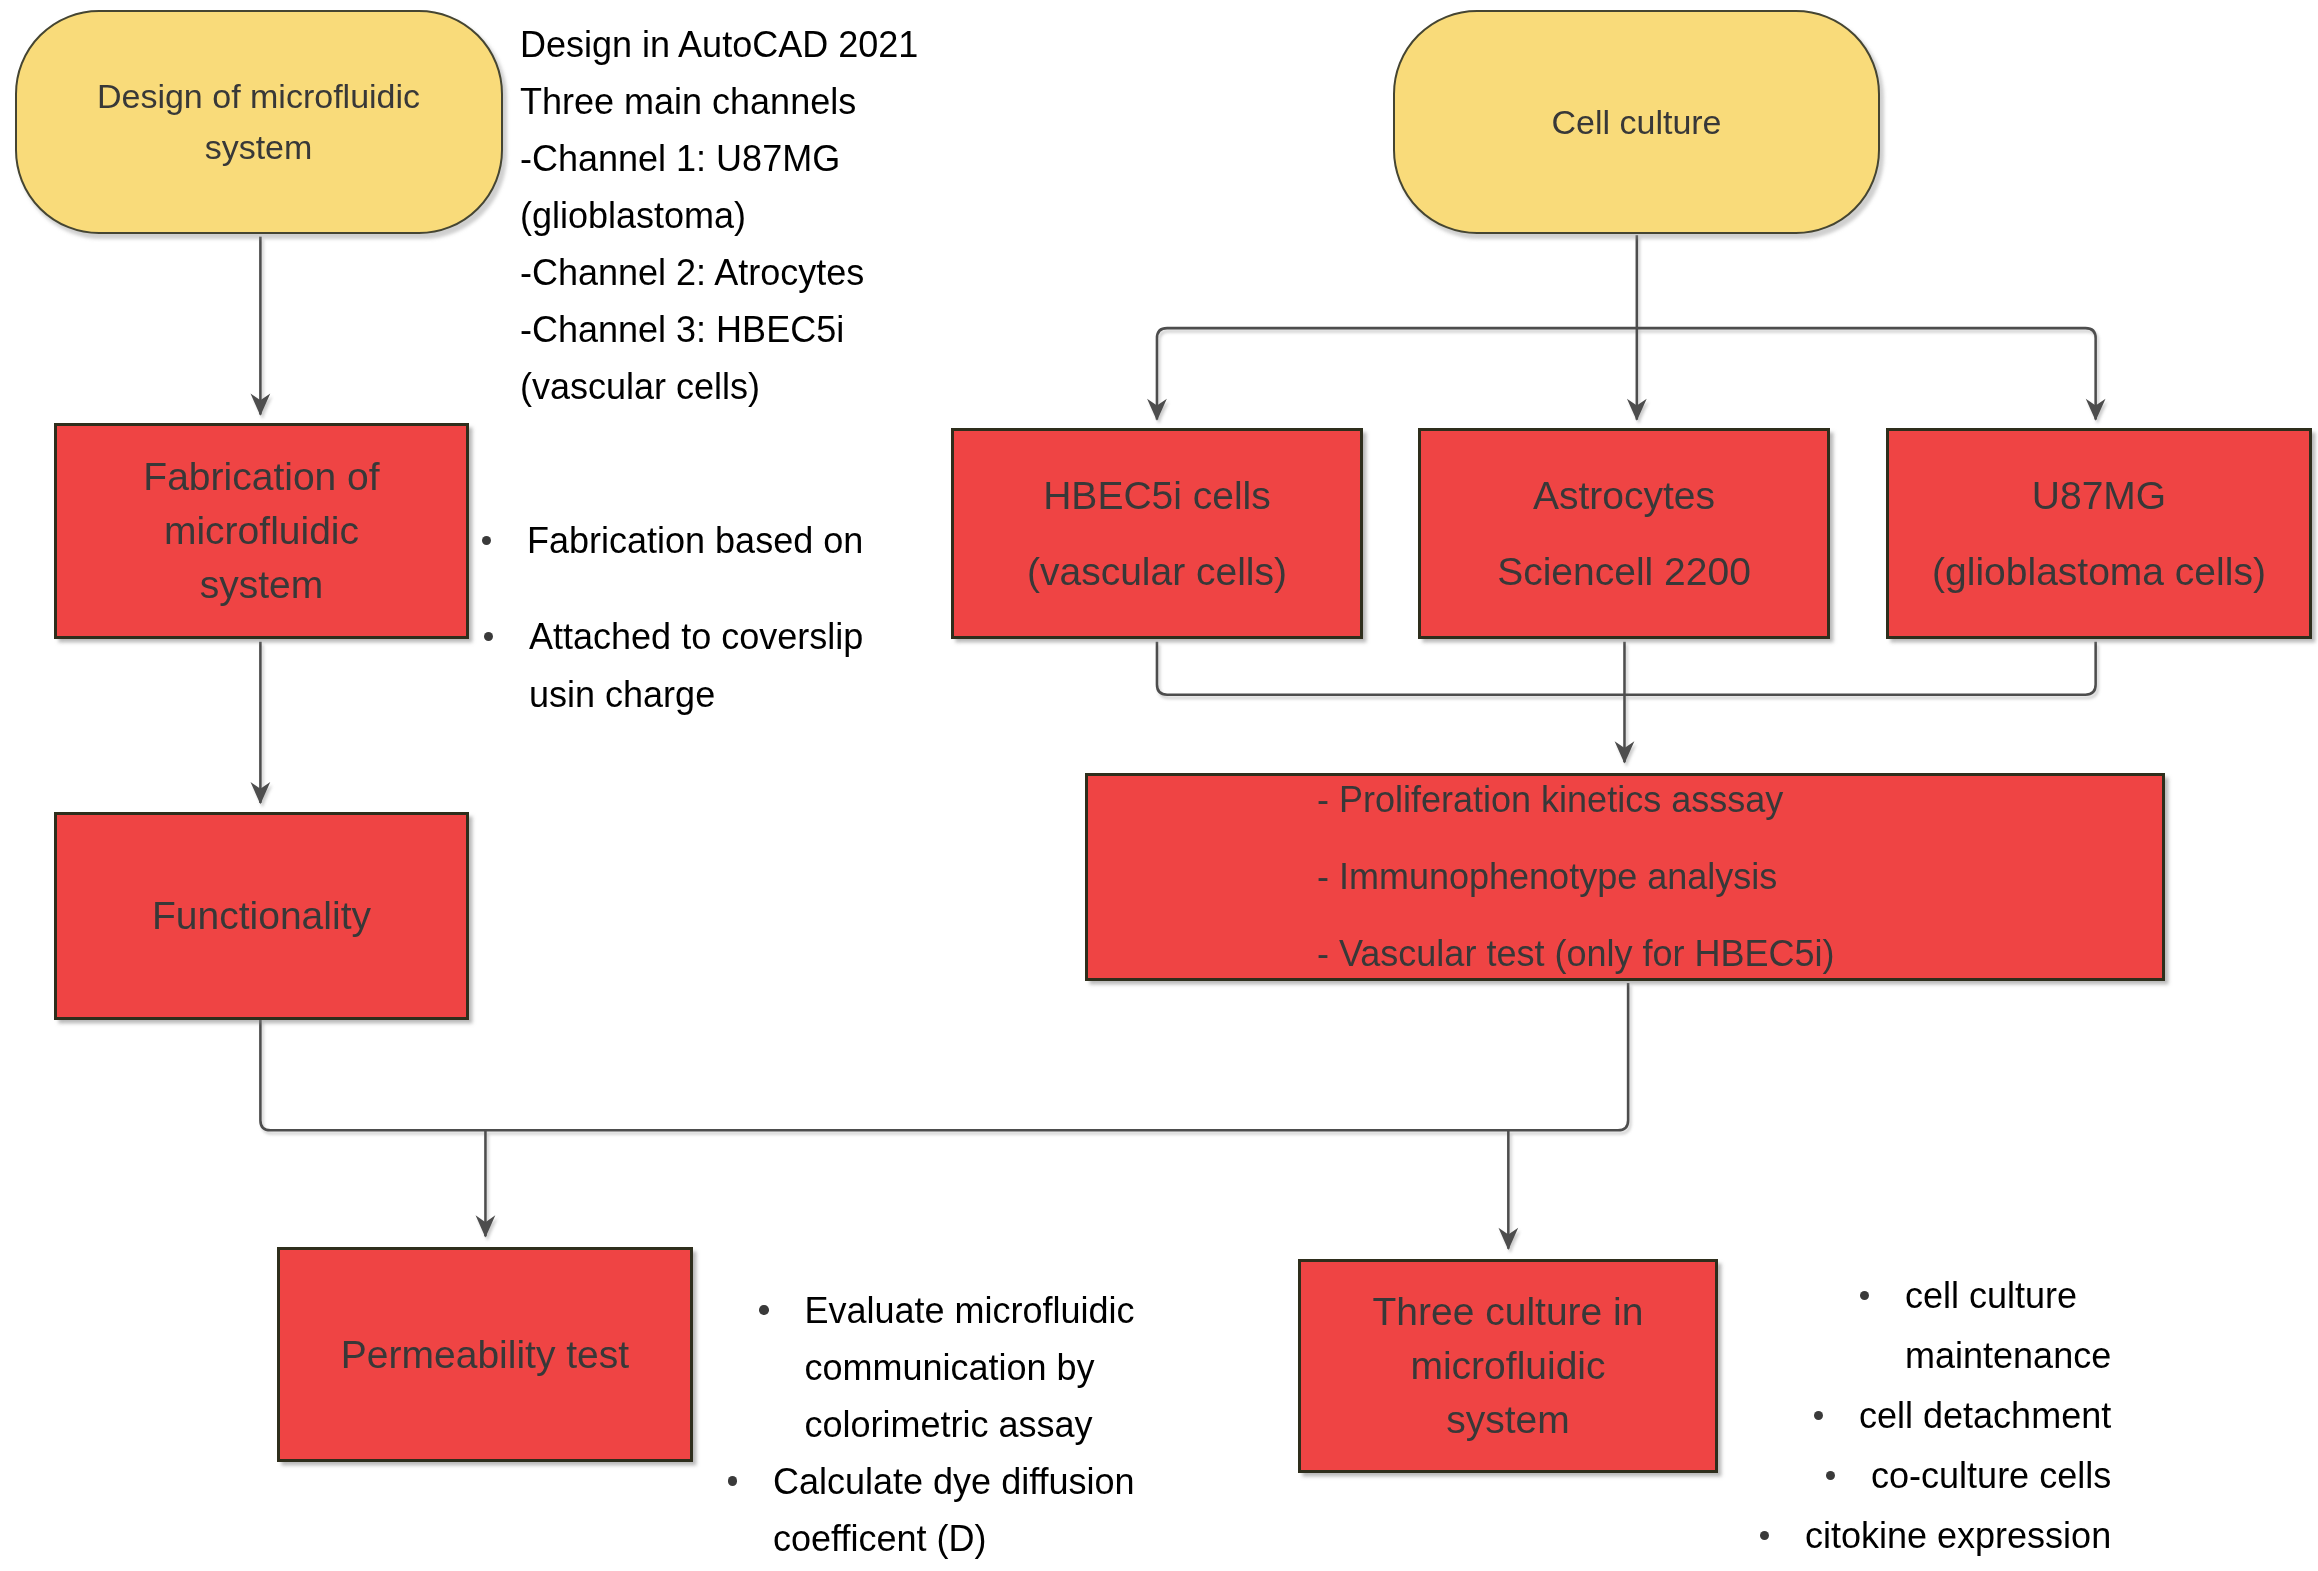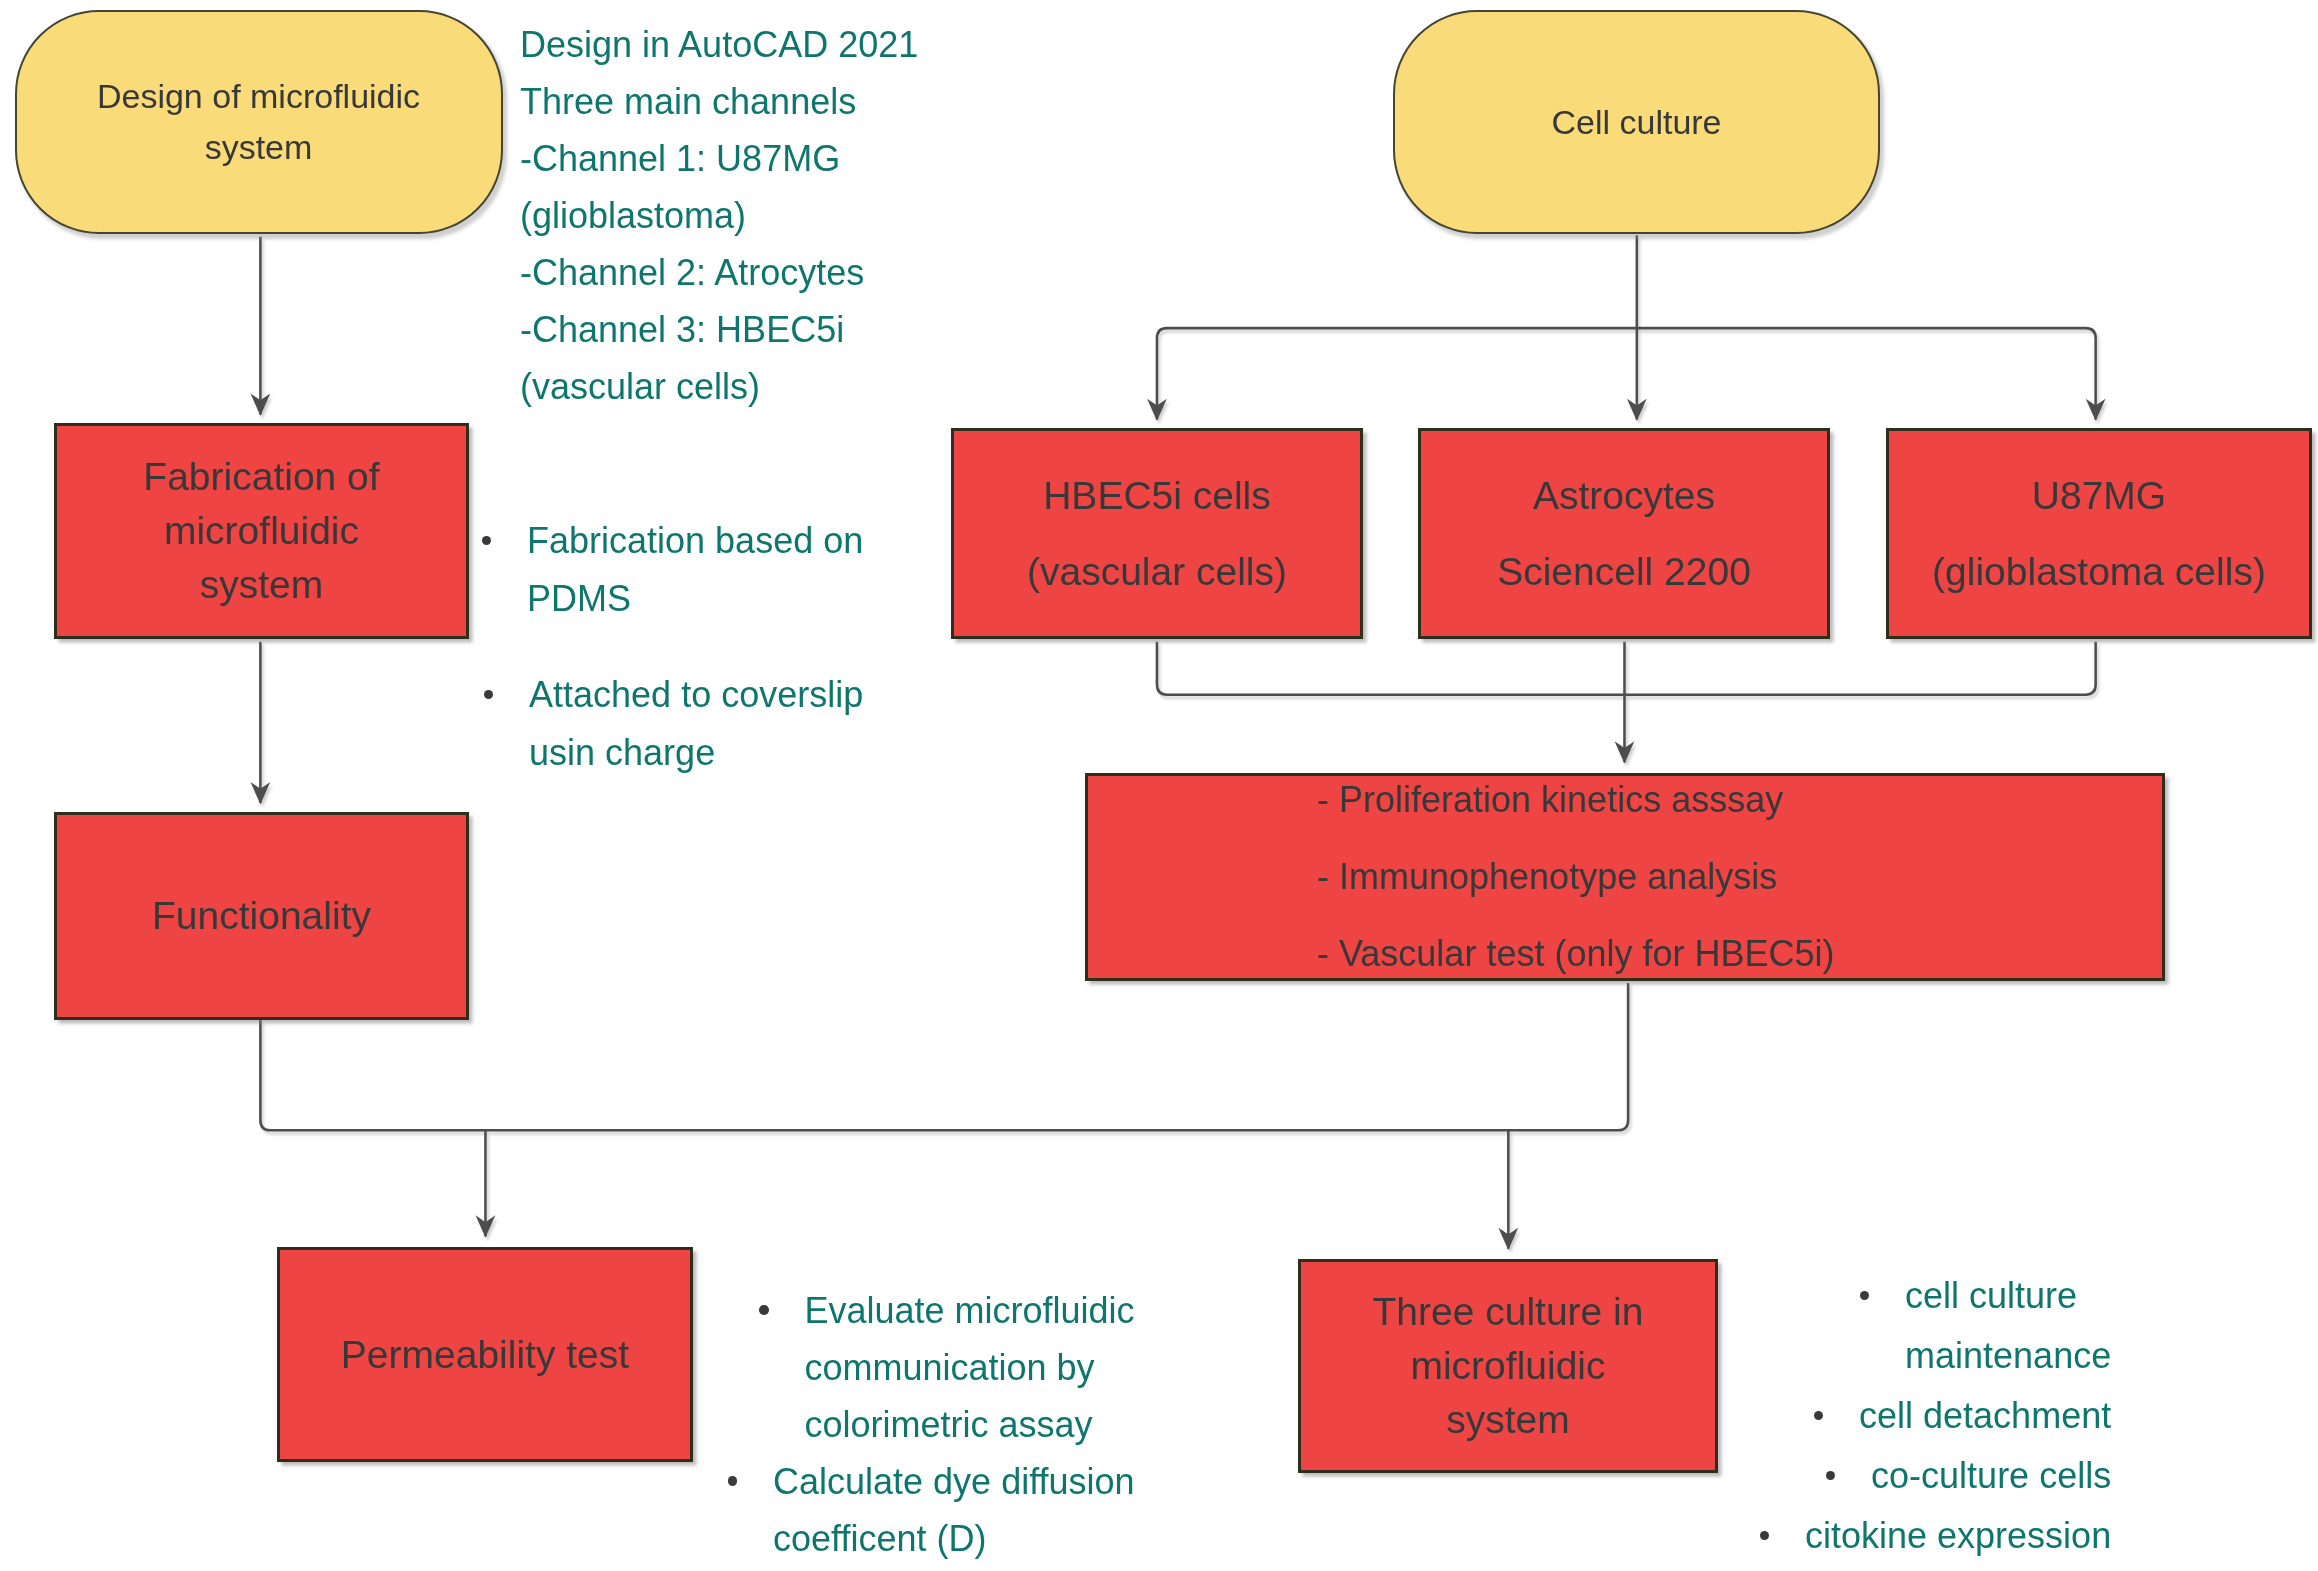--- a/index.html
+++ b/index.html
@@ -10,21 +10,21 @@
   .wire{fill:none;stroke:#4d4d4d;stroke-width:3.5px;}
   .node{position:absolute;z-index:1;display:flex;flex-direction:column;justify-content:center;
         align-items:center;text-align:center;box-sizing:border-box;}
   .rect{background:#ef4444;border:3.6px solid #2e2e1c;font-size:39px;
         box-shadow:3.6px 4.4px 3.6px rgba(125,125,125,0.55);}
   .rounded{background:#F9DB7A;border:2.9px solid #454532;border-radius:84px;font-size:34px;
         box-shadow:3.6px 4.4px 3.6px rgba(135,135,135,0.4);}
   .node .bl{height:var(--lh,54px);display:flex;align-items:center;justify-content:center;white-space:pre;}
   .align-left{align-items:flex-start;text-align:right;gap:28px;}
   .align-left .bl{justify-content:flex-start;}
-  .note{position:absolute;z-index:1;font-size:36px;color:#0f766e;}
+  .note{position:absolute;z-index:1;font-size:36px;color:#000000;}
   .note .nl{height:var(--lh,57px);display:flex;align-items:center;white-space:pre;}
   .item{display:flex;justify-content:flex-end;}
   .item.gap{margin-top:38px;}
   .dotcol{flex:0 0 45px;width:45px;}
   .dot{display:block;width:9.4px;height:9.4px;border-radius:50%;background:#3a3a3a;
        margin-top:calc(var(--lh,57px)/2 - 5.1px);}
 </style>
 </head>
 <body>
 
@@ -109,21 +109,20 @@
     <div class="nl">(vascular cells)</div>
   </div>
 
   <div class="note bullets" style="left:482px;top:512px;--lh:58px;">
     <div class="item">
       <div class="dotcol">
           <span class="dot"></span>
         </div>
       <div class="lines">
         <div class="nl">Fabrication based on</div>
-        <div class="nl">PDMS</div>
       </div>
     </div>
     <div class="item gap">
       <div class="dotcol">
           <span class="dot"></span>
         </div>
       <div class="lines">
         <div class="nl">Attached to coverslip</div>
         <div class="nl">usin charge</div>
       </div>

